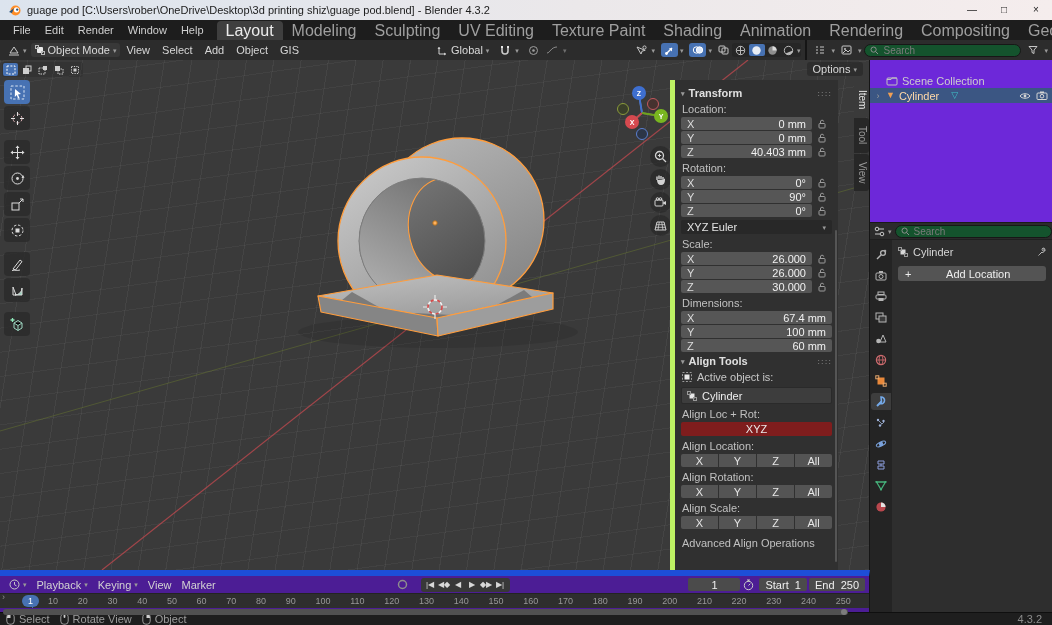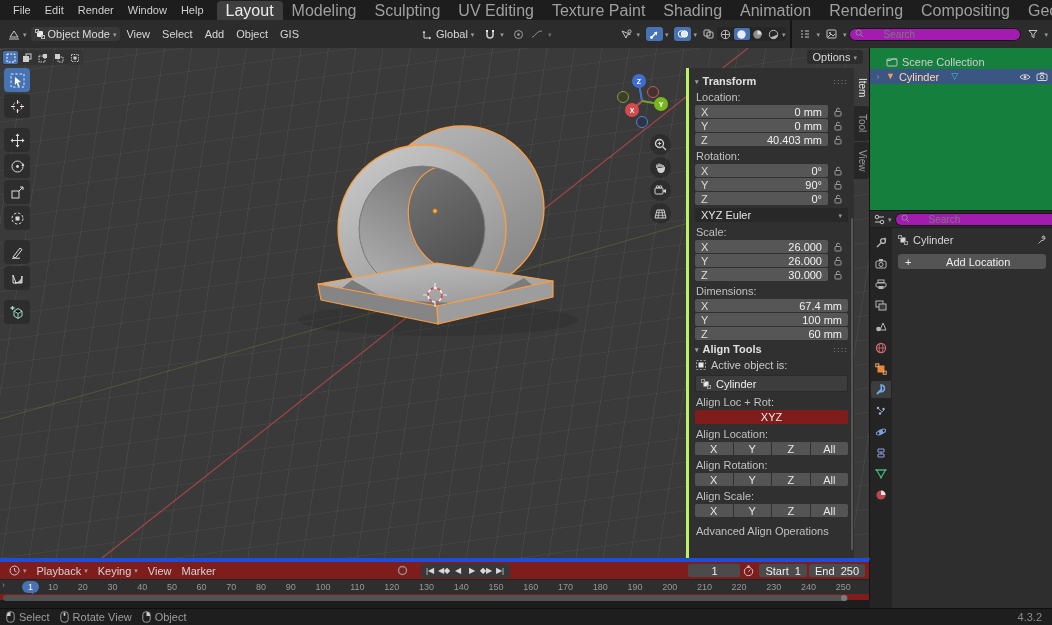--- a/index.html
+++ b/index.html
@@ -29,21 +29,21 @@
   .vp-header {width:870px;background:#2c2c2c;display:flex;align-items:center;padding:0 4px;border-right:1px solid #151515;white-space:nowrap}
   .hmenu {padding:0 6px;color:#d6d6d6}
   .hbtn {display:flex;align-items:center;gap:3px;background:#383838;border-radius:3px;height:14px;padding:0 4px;color:#dadada}
   .hgroup {display:flex;align-items:center;gap:2px;margin:0 3px}
   .tog {width:17px;height:14px;border-radius:3px;display:flex;align-items:center;justify-content:center;background:transparent;color:#c3c3c3}
   .tog.on {background:#4772b3;color:#fff}
   .shade-group {display:flex;align-items:center;background:#262626;border-radius:3px;height:14px;padding:0 1px}
   .shade {width:16px;height:12px;border-radius:2px;display:flex;align-items:center;justify-content:center}
   .shade.on {background:#4772b3}
   .out-header {flex:1;background:#2c2c2c;display:flex;align-items:center;gap:3px;padding:0 4px;border-left:1px solid #151515}
-  .search {flex:1;display:flex;gap:19px;height:13px;background:#a21caf;border:1px solid #171717;border-radius:7px;padding:0 5px}
+  .search {flex:1;display:flex;align-items:center;gap:4px;height:13px;background:#14532d;border:1px solid #171717;border-radius:7px;padding:0 5px}
   .search input {flex:1;min-width:0;background:transparent;border:0;outline:0;color:#cfcfcf;font-size:10px;font-family:inherit}
   .search input::placeholder {color:#7b7b7b}
 
   
   .main {flex:1;display:flex}
   .vp-wrap {width:870px;display:flex;flex-direction:column}
   .viewport {position:relative;height:510px;background:#3a3a3a;border-right:1px solid #151515;overflow:hidden}
   .gridlayer {position:absolute;inset:0;
     background-image:
       repeating-linear-gradient(99deg, rgba(255,255,255,0.05) 0 1px, transparent 1px 27px),
@@ -59,21 +59,21 @@
   .toolbar {position:absolute;left:4px;top:20px;display:flex;flex-direction:column;gap:2px}
   .tool-btn {width:26px;height:24px;background:rgba(44,44,44,.85);border-radius:4px;display:flex;align-items:center;justify-content:center;color:#cfcfcf}
   .tool-btn.on {background:#4772b3;color:#fff}
   .tool-gap {height:6px}
 
   .gizmo {position:absolute;left:612px;top:22px}
   .navbtns {position:absolute;left:650px;top:86px;display:flex;flex-direction:column;gap:2px}
   .nav-btn {width:21px;height:21px;border-radius:50%;background:rgba(35,35,35,.55);display:flex;align-items:center;justify-content:center;color:#d2d2d2}
 
   
-  .npanel {position:absolute;top:20px;bottom:0;right:15px;width:168px;background:#303030;border-left:3px solid #bef264;padding:4px 6px 0 6px;overflow:hidden}
+  .npanel {position:absolute;top:20px;bottom:0;right:31px;width:168px;background:#303030;border-left:5px solid #bef264;padding:4px 6px 0 6px;overflow:hidden}
   .npanel .scrollhint {position:absolute;right:1px;top:150px;bottom:8px;width:2px;background:#555;border-radius:1px}
   .psec-head {display:flex;align-items:center;gap:4px;color:#e0e0e0;font-weight:bold;font-size:11px;margin:3px 0 4px 0}
   .psec-head .dots {margin-left:auto;color:#6f6f6f;font-size:8px;letter-spacing:1px}
   .nlabel {color:#c0c0c0;margin:4px 0 2px 1px}
   .nline {display:flex;align-items:center;margin-bottom:1px}
   .nrow {flex:1;display:flex;align-items:center;background:#565656;height:13px;border-radius:2px;padding:0 6px}
   .nrow .axis {color:#dcdcdc;width:14px}
   .nrow .val {margin-left:auto;color:#f1f1f1}
   .lockwrap {width:20px;display:flex;justify-content:center;color:#9c9c9c}
   .nline.nolock .nrow {margin-right:0}
@@ -85,39 +85,39 @@
   .seg:first-child {border-radius:2px 0 0 2px}
   .seg:last-child {border-radius:0 2px 2px 0}
   .active-obj {display:flex;align-items:center;gap:5px;background:#3d3d3d;border:1px solid #2a2a2a;height:17px;border-radius:2px;padding:0 5px;color:#ededed;margin-bottom:3px}
   .chk-row {display:flex;align-items:center;gap:5px;margin:2px 0 4px 1px;color:#c7c7c7}
 
   .ntabs {position:absolute;top:22px;right:0;width:15px;display:flex;flex-direction:column;gap:1px}
   .ntab {writing-mode:vertical-rl;padding:8px 1px;font-size:10px;color:#9a9a9a;background:#272727;border-radius:0 3px 3px 0;text-align:center}
   .ntab.active {background:#3a3a3a;color:#e6e6e6}
 
   
-  .timeline {height:42px;background:#7f1d1d;border-top:4px solid #1d4ed8;border-right:1px solid #151515;position:relative}
+  .timeline {height:42px;background:#4c1d95;border-top:6px solid #1d4ed8;border-right:1px solid #151515;position:relative}
   .tl-header {height:17px;display:flex;align-items:center;padding:0 4px;white-space:nowrap}
   .tl-menu {padding:0 5px;color:#d2d2d2;display:flex;align-items:center;gap:3px}
   .playgroup {display:flex;align-items:center;gap:1px;background:#383838;border-radius:3px;height:14px;padding:0 3px;margin:0 4px}
   .pbtn {width:13px;text-align:center;color:#d8d8d8;font-size:8px;line-height:14px}
   .field {display:flex;align-items:center;background:#4b4b4b;height:13px;border-radius:2px;padding:0 6px;color:#efefef;margin-left:2px}
   .tl-ruler {height:15px;background:#2e2e2e;position:relative;border-top:1px solid #232323}
   .ticks {position:absolute;left:48px;right:18px;top:0;bottom:0;display:flex;justify-content:space-between;align-items:center}
   .tick {font-size:9px;color:#989898}
   .cur-frame {position:absolute;left:22px;top:1px;height:12px;background:#4772b3;color:#fff;border-radius:7px;padding:0 6px;font-size:9px;line-height:12px}
   .playhead {position:absolute;left:32px;top:13px;bottom:0;width:1px;background:#4772b3}
   .tl-scroll {height:9px;position:relative}
   .tl-thumb {position:absolute;left:3px;top:1px;height:6px;width:845px;background:#515151;border-radius:3px}
   .tl-thumb::after {content:"";position:absolute;right:1px;top:0;width:6px;height:6px;border-radius:50%;background:#7c7c7c}
   .tl-exp {position:absolute;left:2px;bottom:10px;color:#8e8e8e;font-size:9px}
 
   
   .right-col {width:182px;display:flex;flex-direction:column;border-left:0}
-  .outliner-body {height:162px;background:#15803d;padding-top:6px}
+  .outliner-body {height:162px;background:#6d28d9;padding-top:13px}
   .o-row {display:flex;align-items:center;height:15px;gap:4px;padding:0 4px;color:#cdcdcd}
   .o-row.sel {background:#3b5683;color:#fff}
   .o-exp {color:#9a9a9a;font-size:9px;width:8px;text-align:center}
   .o-name-orange {color:#ffd9a8}
   .o-right {margin-left:auto;display:flex;gap:5px;align-items:center;color:#c2c2c2}
   .tri {font-size:9px;line-height:1}
   .props-header {height:18px;background:#2b2b2b;display:flex;align-items:center;gap:3px;padding:0 4px;border-top:1px solid #1a1a1a;border-bottom:1px solid #1f1f1f}
   .props-body {flex:1;display:flex;background:#2e2e2e}
   .ptab-strip {width:22px;background:#242424;display:flex;flex-direction:column;align-items:center;padding-top:6px;gap:4px}
   .ptab {width:20px;height:17px;display:flex;align-items:center;justify-content:center;border-radius:3px 0 0 3px}
@@ -133,20 +133,34 @@
   .hint {display:flex;align-items:center;gap:4px}
   .version {margin-left:auto;color:#8b8b8b;padding-right:4px}
 
   svg {display:block}
 </style>
 </head>
 <body>
 
 <div class="app">
 
+  <div class="titlebar">
+    <svg width="13" height="13" viewBox="0 0 13 13">
+        <circle cx="7.5" cy="6.5" r="5" fill="#ff8d26"></circle>
+        <circle cx="8.5" cy="5.8" r="2.6" fill="#fff"></circle>
+        <circle cx="9.2" cy="5.6" r="1.2" fill="#25537d"></circle>
+        <path d="M1 8 L6 4 L4 9 Z" fill="#25537d"></path>
+      </svg>
+    <span class="title">guage pod [C:\Users\rober\OneDrive\Desktop\3d printing shiz\guage pod.blend] - Blender 4.3.2</span>
+    <div class="win-btns">
+      <span class="win-btn">—</span>
+      <span class="win-btn">□</span>
+      <span class="win-btn">×</span>
+    </div>
+  </div>
 
   <div class="topbar">
     <svg width="14" height="12" viewBox="0 0 14 12">
         <circle cx="8" cy="6" r="4.6" fill="#ff8d26"></circle>
         <circle cx="9" cy="5.3" r="2.3" fill="#eee"></circle>
         <path d="M1 7.5 L6.5 3.5 L4.5 8.5 Z" fill="#2b5b84"></path>
       </svg>
     <span class="menu-item">File</span>
     <span class="menu-item">Edit</span>
     <span class="menu-item">Render</span>

